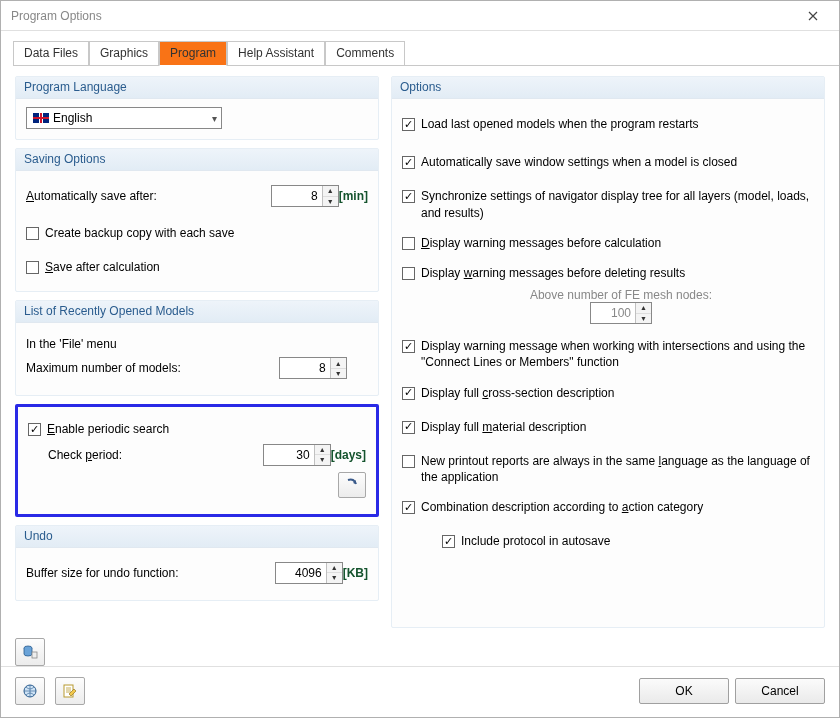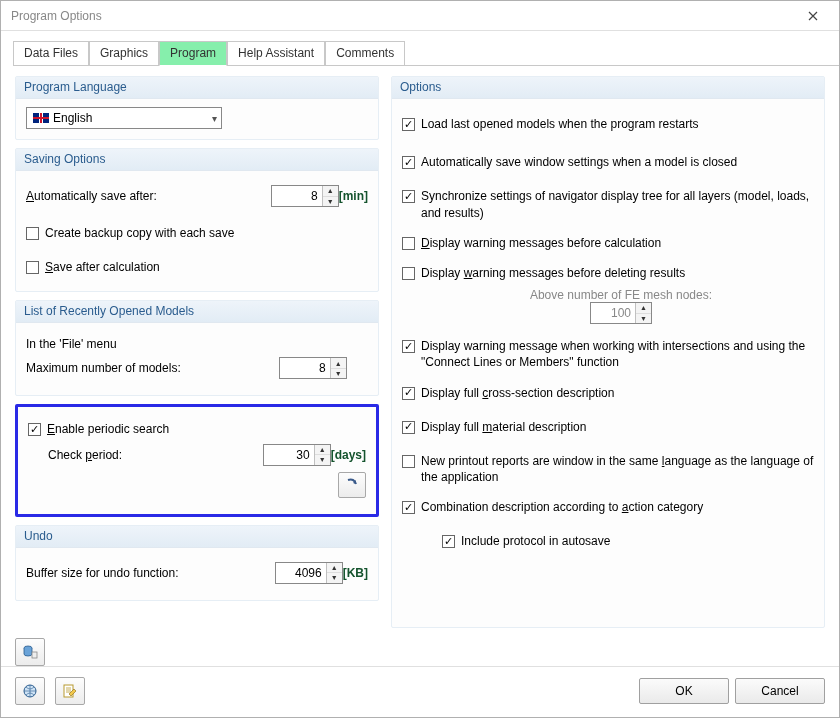--- a/index.html
+++ b/index.html
@@ -56,21 +56,21 @@
     color: #333;
     font-size: 12px;
     position: relative;
     cursor: default;
   }
   .tab.inactive {
     background: #fff;
     border-bottom: 1px solid #c8c8c8;
   }
   .tab.active {
-    background: #86efac;
+    background: #f97316;
     border-bottom: 1px solid #fff;
     z-index: 2;
   }
   .tabs-underline {
     flex: 1;
     border-bottom: 1px solid #c8c8c8;
     height: 1px;
     align-self: flex-end;
   }
   .content {
@@ -469,21 +469,21 @@
           <div class="chk" style="margin-top:18px;">
             <span class="box checked"></span>
             <span class="txt">
               <span>Display full </span><span class="underline">m</span><span>aterial description</span>
             </span>
           </div>
 
           <div class="chk" style="margin-top:18px;">
             <span class="box"></span>
             <span class="txt">
-              <span>New printout reports are window in the same </span><span class="underline">l</span><span>anguage as the language of the application</span>
+              <span>New printout reports are always in the same </span><span class="underline">l</span><span>anguage as the language of the application</span>
             </span>
           </div>
 
           <div class="chk" style="margin-top:14px;">
             <span class="box checked"></span>
             <span class="txt">
               <span>Combination description according to </span><span class="underline">a</span><span>ction category</span>
             </span>
           </div>
 

